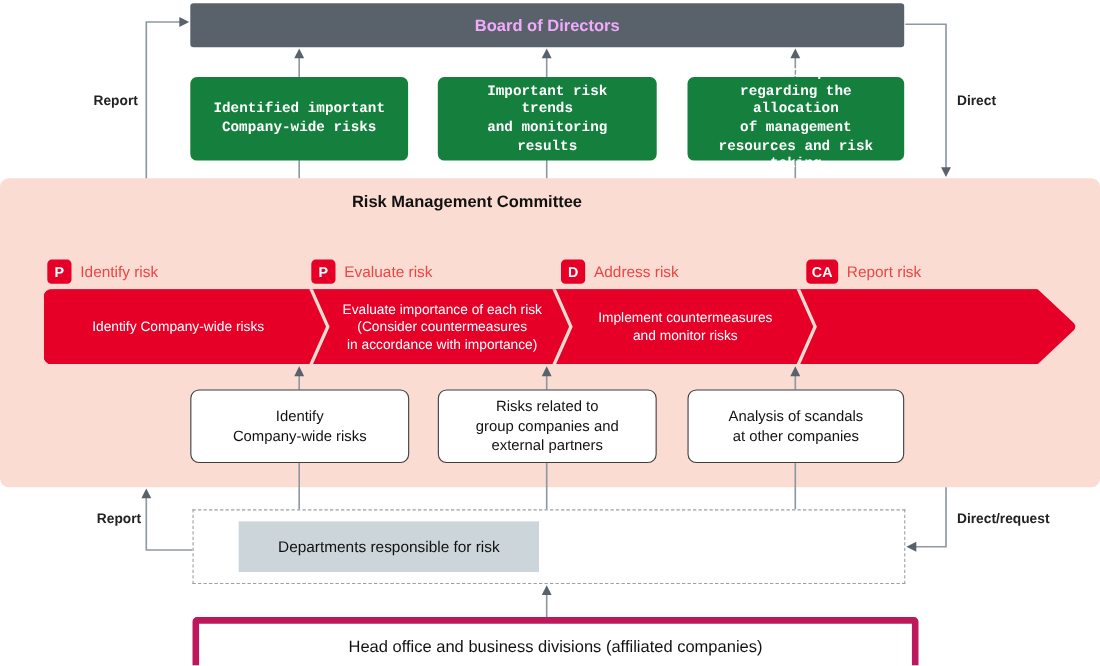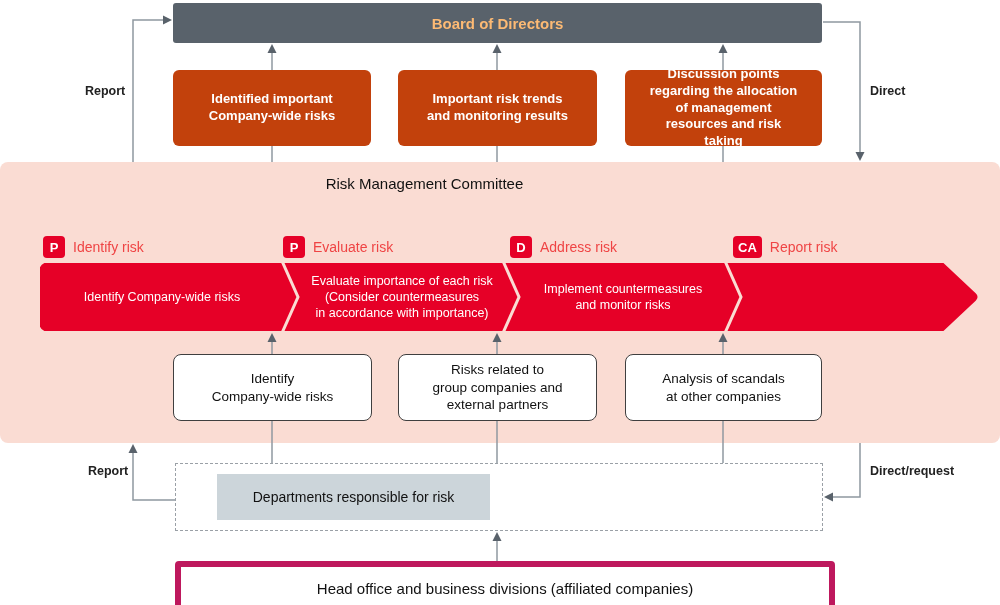--- a/index.html
+++ b/index.html
@@ -1,34 +1,34 @@
 <!DOCTYPE html>
 <html><head>
 <meta charset="utf-8">
 <style>
   html,body{margin:0;padding:0;background:#fff;}
   .canvas{position:relative;width:1000px;height:605px;background:#fff;
           font-family:"Liberation Sans",sans-serif;overflow:hidden;}
 
   
   .board{position:absolute;left:173px;top:3px;width:649px;height:40px;background:#59626b;
-         border-radius:3px;color:#fdba74;font-weight:bold;font-size:15px;
+         border-radius:3px;color:#f0abfc;font-weight:bold;font-size:15px;
          display:flex;align-items:center;justify-content:center;}
 
   
-  .obox{position:absolute;top:70px;height:76px;background:#c2410c;border-radius:6px;
+  .obox{position:absolute;top:70px;height:76px;background:#15803d;border-radius:6px;
         color:#fff;font-weight:bold;font-size:13px;line-height:1.28;display:flex;
         align-items:center;justify-content:center;text-align:center;white-space:pre-line;
-        box-sizing:border-box;padding:0 20px;}
+        box-sizing:border-box;padding:0 20px;font-family:Liberation Mono, monospace;}
   .obox1{left:173px;width:198px}.obox2{left:398px;width:199px}.obox3{left:625px;width:197px}
 
   
   .pink{position:absolute;left:0;top:162px;width:1000px;height:281px;background:#fadcd3;border-radius:8px;}
   .cmte-title{position:absolute;left:0;top:175px;width:849px;text-align:center;
-              font-weight:normal;font-size:15px;color:#111;}
+              font-weight:bold;font-size:15px;color:#111;}
   .cmte-sub{position:absolute;left:0;top:197px;width:1000px;text-align:center;
             font-size:13.5px;color:#111;}
 
   
   .phase{position:absolute;top:236px;display:flex;align-items:center;gap:8px;}
   .phase1{left:43px}.phase2{left:283px}.phase3{left:510px}.phase4{left:733px}
   .badge{background:#e60027;color:#fff;font-weight:bold;font-size:13px;border-radius:4px;
          height:22px;min-width:22px;padding:0 5px;box-sizing:border-box;
          display:flex;align-items:center;justify-content:center;}
   .plabel{font-size:14px;color:#ef4444;}

